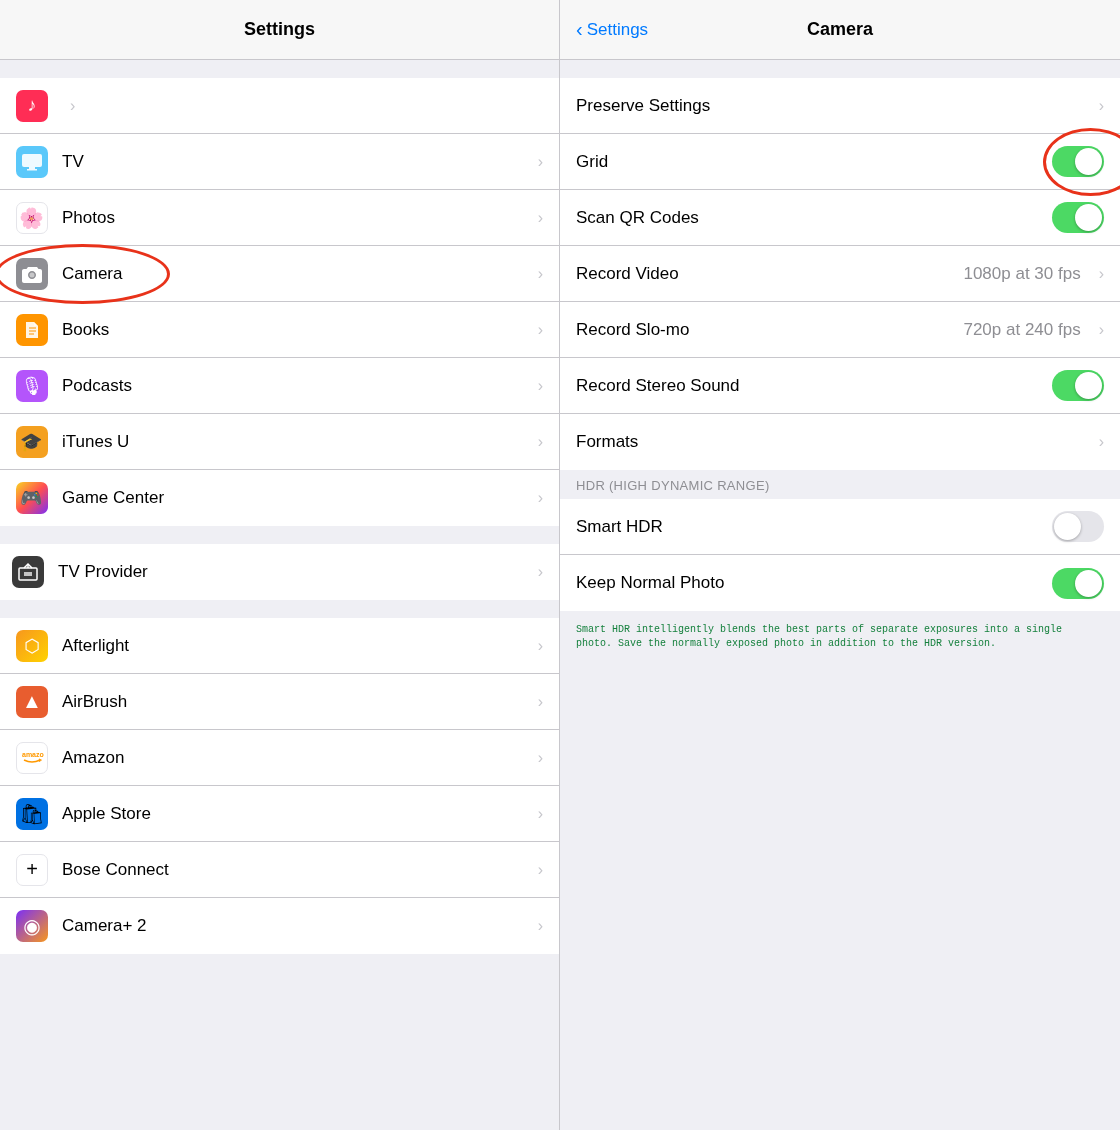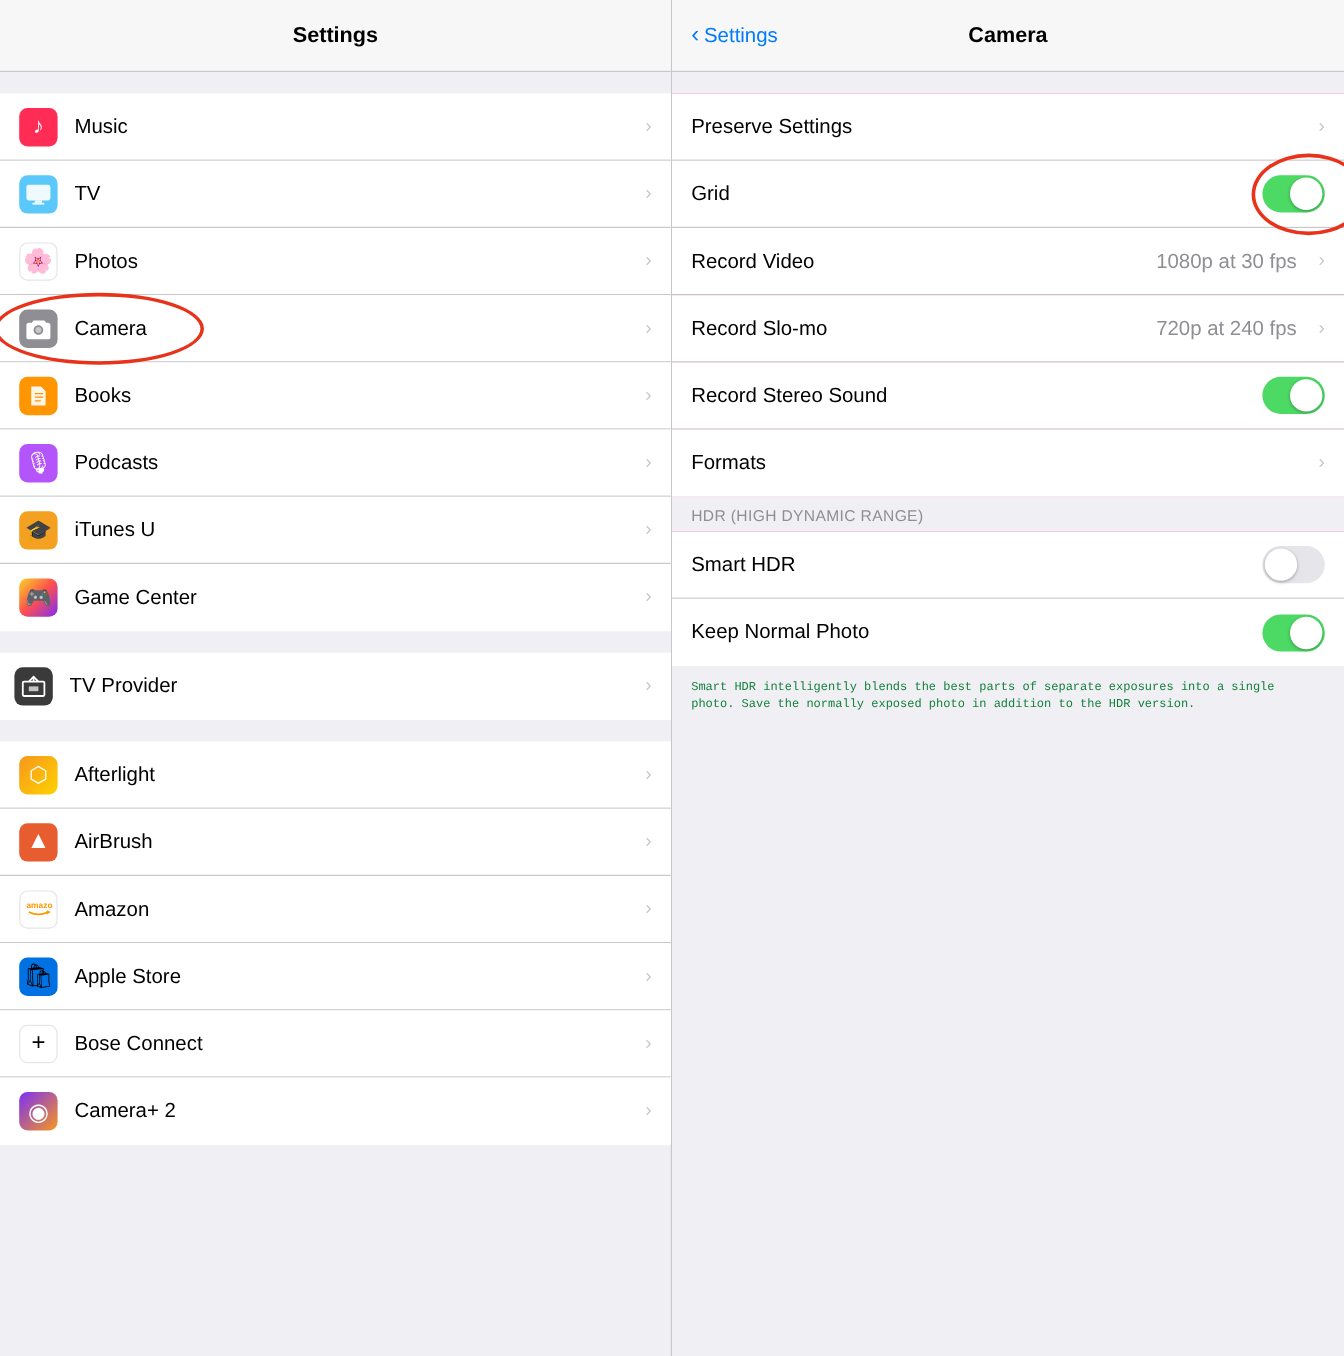--- a/index.html
+++ b/index.html
@@ -114,21 +114,21 @@
     .right-header-title {
       position: absolute;
       left: 50%;
       transform: translateX(-50%);
       font-size: 18px;
       font-weight: 600;
       color: #000;
     }
 
     .right-settings-group {
-      background: #ec4899;
+      background: #3b82f6;
     }
 
     .right-row {
       display: flex;
       align-items: center;
       padding: 0 16px;
       min-height: 56px;
       border-bottom: 1px solid #c8c7cc;
       background: #fff;
       position: relative;
@@ -219,21 +219,20 @@
     <span class="left-header-title">Settings</span>
   </div>
 
   <div class="separator"></div>
 
   <div class="settings-group">
     <div class="settings-row">
       <div class="settings-row-icon icon-music" style="background:#ff2d55;">
         <span style="color:#fff; font-size:18px;">♪</span>
       </div>
-      <span class="settings-row-label">Music</span>
       <span class="settings-row-chevron">›</span>
     </div>
     <div class="settings-row">
       <div class="settings-row-icon icon-tv" style="background:#5ac8fa; border-radius:7px; overflow:hidden; display:flex; align-items:center; justify-content:center;">
         <svg width="22" height="18" viewBox="0 0 22 18">
             <rect x="1" y="1" width="20" height="13" rx="2" fill="#fff" opacity="0.9"></rect>
             <rect x="8" y="14" width="6" height="2" fill="#fff" opacity="0.9"></rect>
             <rect x="6" y="16" width="10" height="1.5" fill="#fff" opacity="0.9"></rect>
           </svg>
       </div>
@@ -367,20 +366,26 @@
 
     <div class="right-row" style="position:relative; overflow:visible;">
       <span class="right-row-label">Grid</span>
       <div class="toggle on" style="position:relative;">
         <div class="toggle-knob"></div>
       </div>
 
       <div style="position:absolute; right:-18px; top:50%; transform:translateY(-50%); width:95px; height:68px; border:3.5px solid #e8321a; border-radius:50%; pointer-events:none; z-index:20;"></div>
     </div>
 
+    <div class="right-row">
+      <span class="right-row-label">Scan QR Codes</span>
+      <div class="toggle on">
+        <div class="toggle-knob"></div>
+      </div>
+    </div>
 
     <div class="right-row">
       <span class="right-row-label">Record Video</span>
       <span class="right-row-value">1080p at 30 fps</span>
       <span class="right-row-chevron">›</span>
     </div>
 
     <div class="right-row">
       <span class="right-row-label">Record Slo-mo</span>
       <span class="right-row-value">720p at 240 fps</span>

